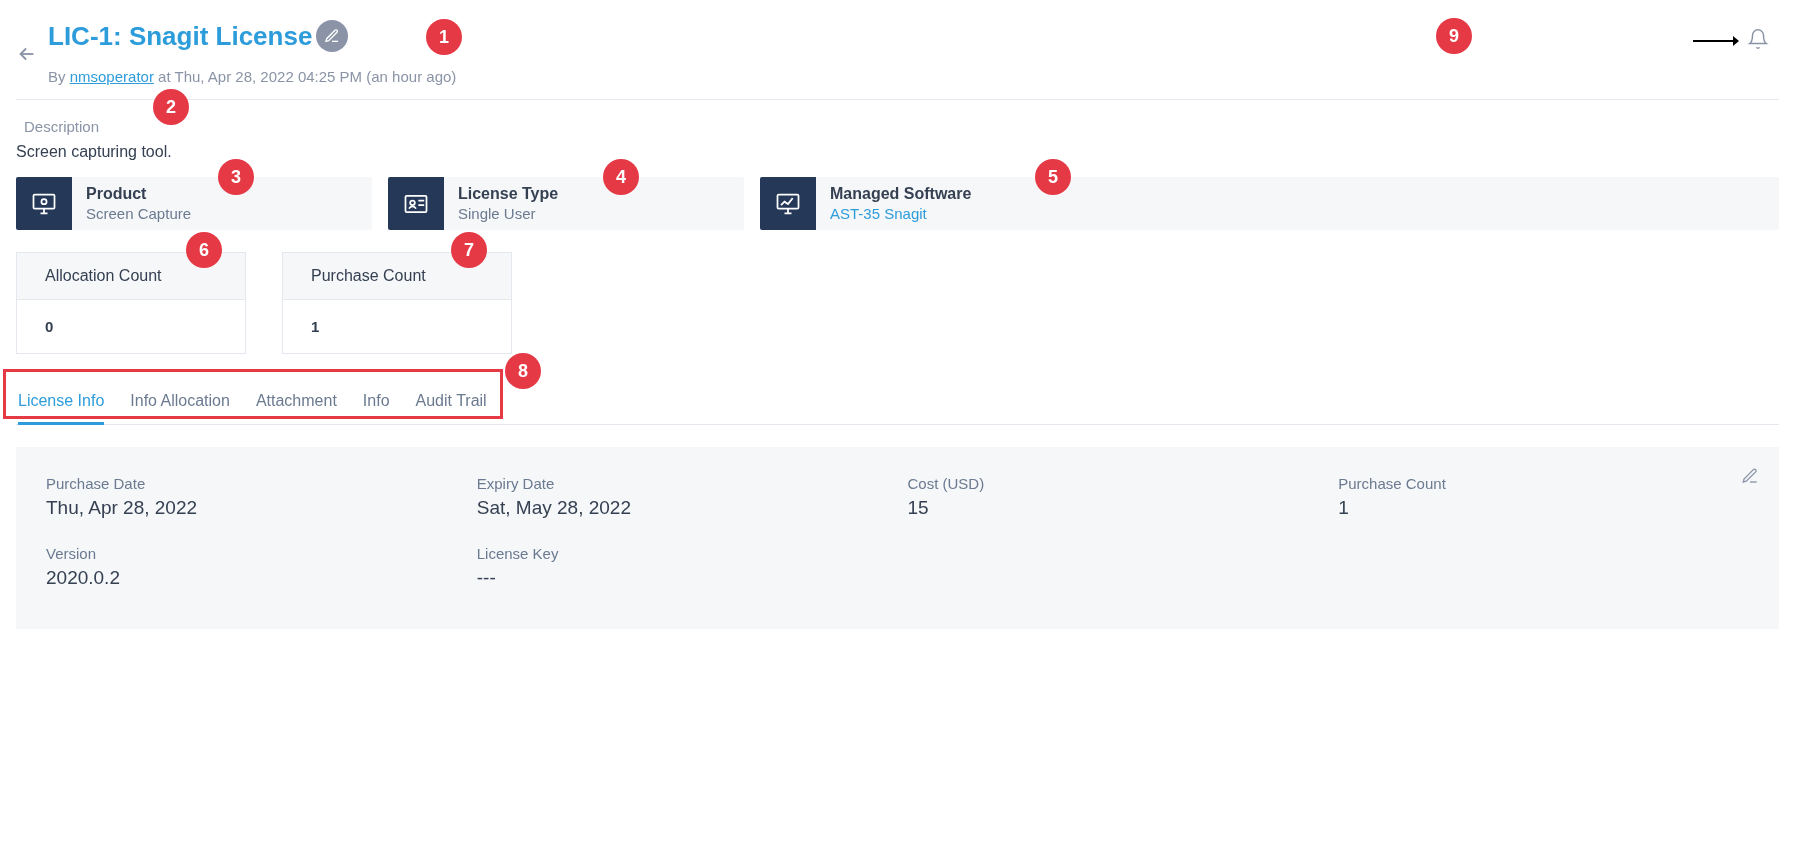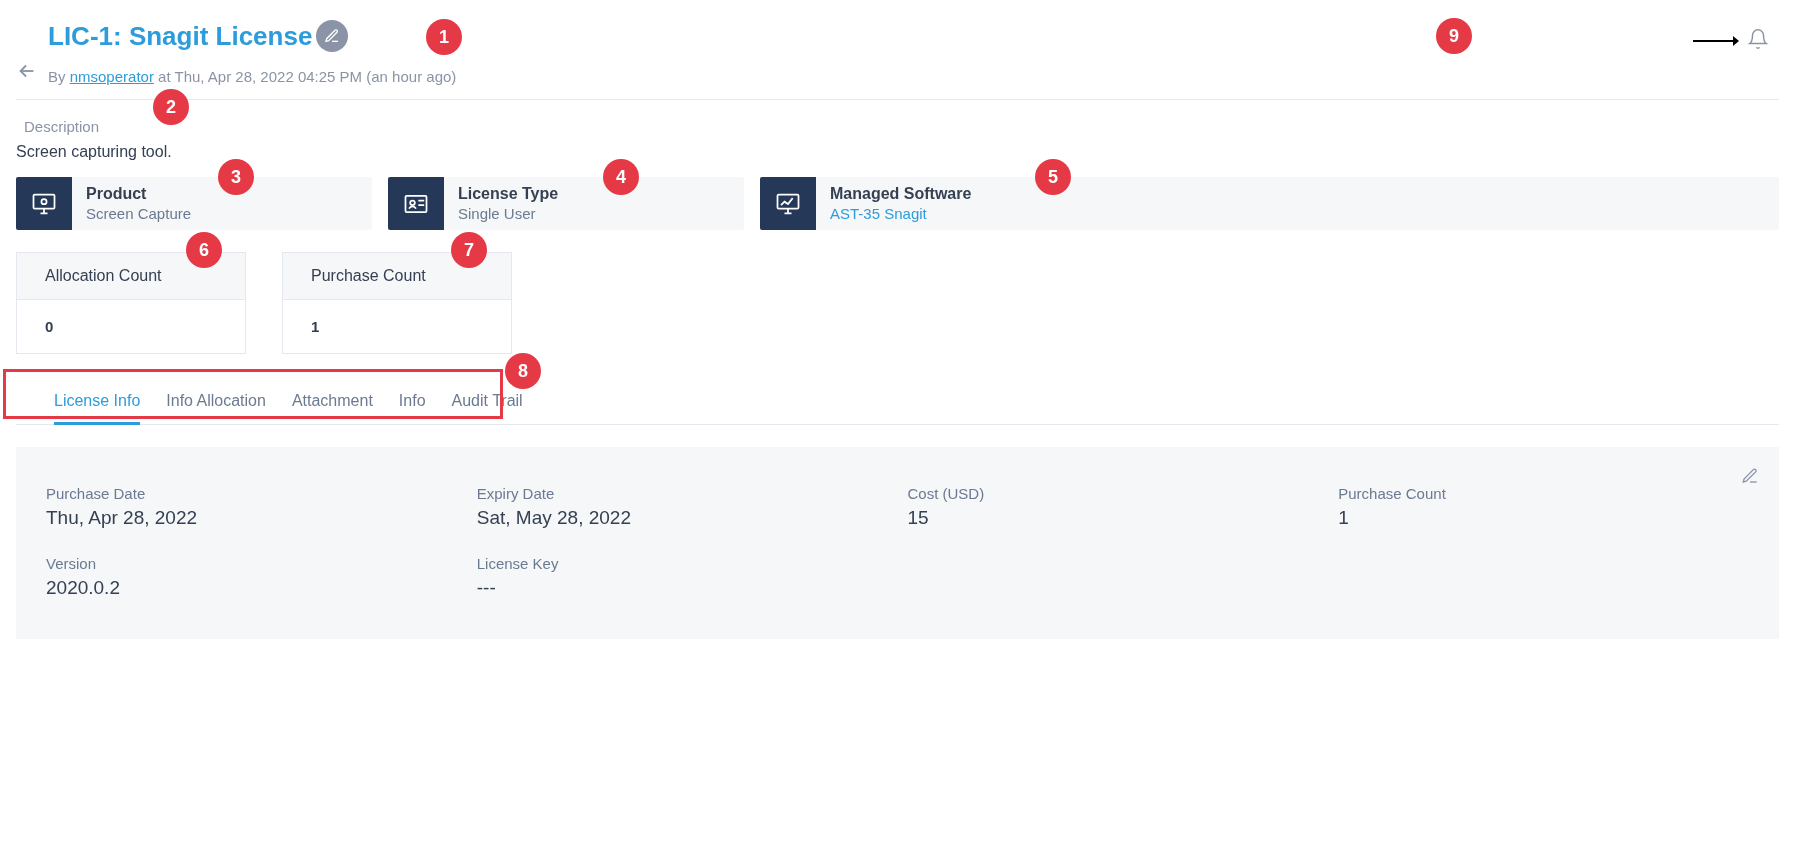--- a/index.html
+++ b/index.html
@@ -26,21 +26,21 @@
     padding: 20px 16px 40px 16px;
   }
   
   .header-row {
     display: flex;
     align-items: flex-start;
     justify-content: space-between;
     border-bottom: 1px solid var(--border);
     padding-bottom: 14px;
   }
-  .header-left { display:flex; align-items:flex-end; gap:10px; }
+  .header-left { display:flex; align-items:center; gap:10px; }
   .back-arrow { color: var(--text-light); cursor:pointer; margin-top:6px; }
   .title-block { display:flex; flex-direction:column; }
   .title-line { display:flex; align-items:center; gap:6px; }
   .title-line h1 { margin:0; font-size:26px; font-weight:600; color:var(--blue); }
   .edit-circle {
     display:inline-flex; align-items:center; justify-content:center;
     width:32px; height:32px; border-radius:50%;
     background:#8a94a6; color:#fff; cursor:pointer;
     margin-left:-2px;
   }
@@ -83,37 +83,36 @@
   
   .tabs-wrap { position:relative; margin-top:28px; }
   .tabs {
     display:flex; gap:26px; border-bottom:1px solid var(--border);
     padding:0 2px;
   }
   .tab {
     padding:10px 0 12px 0; cursor:pointer; color:var(--text-medium);
     font-size:16px;
   }
-  .tab.active { color:var(--blue); border-bottom:3px solid var(--blue); margin-bottom:-1px;margin-left:36px; }
+  .tab.active { color:var(--blue); border-bottom:3px solid var(--blue); margin-bottom:-1px; }
   .red-box {
     position:absolute; top:-13px; left:-13px; width:500px; height:50px;
     border:3px solid #e63946; pointer-events:none;
   }
   
   .info-panel {
     background:var(--panel-light);
     margin-top:22px; padding:28px 30px 40px 30px; position:relative;
   }
   .info-edit {
     position:absolute; top:20px; right:20px; color:var(--text-light);
     cursor:pointer;
   }
   .info-grid {
     display:grid; grid-template-columns: repeat(4, 1fr); row-gap:26px; column-gap:20px;
-    margin-top:10px;
   }
   .info-label { color:var(--text-medium); font-size:15px; }
   .info-value { color:var(--text-dark); font-size:19px; margin-top:5px; }
 
   
   .badge {
     position:absolute; width:36px; height:36px; border-radius:50%;
     background:var(--red-badge); color:#fff; font-weight:700; font-size:18px;
     display:flex; align-items:center; justify-content:center; z-index:50;
   }

